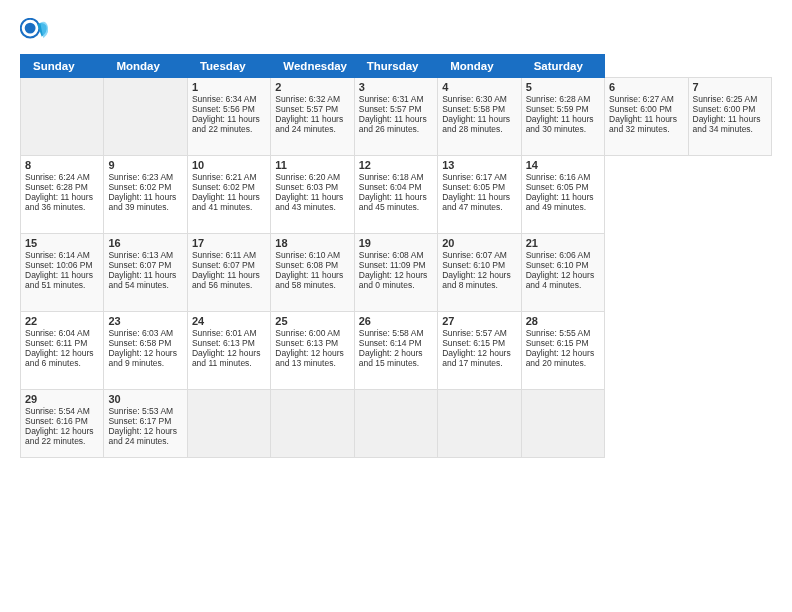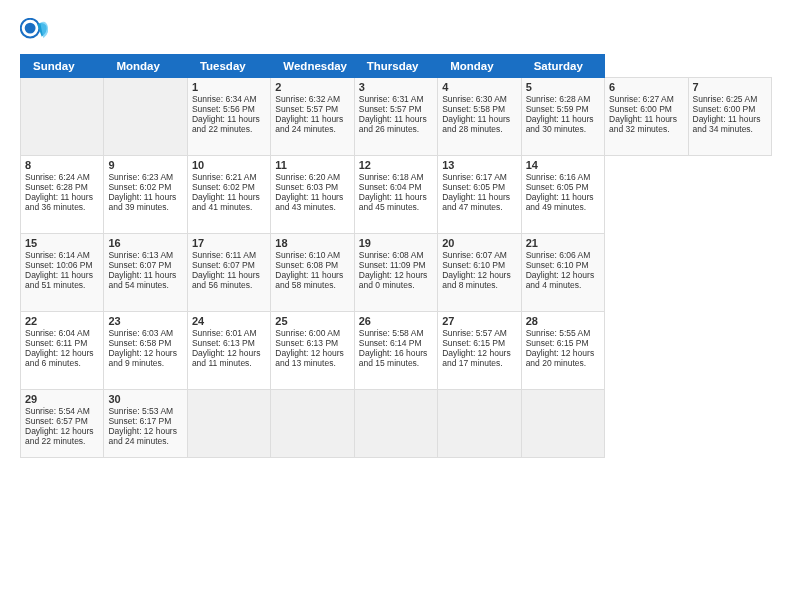--- a/index.html
+++ b/index.html
@@ -164,26 +164,26 @@
           <td><span class="day-num">18</span><span>Sunrise: 6:10 AM</span><br><span>Sunset: 6:08 PM</span><br><span>Daylight: 11 hours and 58 minutes.</span></td>
           <td><span class="day-num">19</span><span>Sunrise: 6:08 AM</span><br><span>Sunset: 11:09 PM</span><br><span>Daylight: 12 hours and 0 minutes.</span></td>
           <td><span class="day-num">20</span><span>Sunrise: 6:07 AM</span><br><span>Sunset: 6:10 PM</span><br><span>Daylight: 12 hours and 8 minutes.</span></td>
           <td><span class="day-num">21</span><span>Sunrise: 6:06 AM</span><br><span>Sunset: 6:10 PM</span><br><span>Daylight: 12 hours and 4 minutes.</span></td>
         </tr>
         <tr>
           <td><span class="day-num">22</span><span>Sunrise: 6:04 AM</span><br><span>Sunset: 6:11 PM</span><br><span>Daylight: 12 hours and 6 minutes.</span></td>
           <td><span class="day-num">23</span><span>Sunrise: 6:03 AM</span><br><span>Sunset: 6:58 PM</span><br><span>Daylight: 12 hours and 9 minutes.</span></td>
           <td><span class="day-num">24</span><span>Sunrise: 6:01 AM</span><br><span>Sunset: 6:13 PM</span><br><span>Daylight: 12 hours and 11 minutes.</span></td>
           <td><span class="day-num">25</span><span>Sunrise: 6:00 AM</span><br><span>Sunset: 6:13 PM</span><br><span>Daylight: 12 hours and 13 minutes.</span></td>
-          <td><span class="day-num">26</span><span>Sunrise: 5:58 AM</span><br><span>Sunset: 6:14 PM</span><br><span>Daylight: 16 hours and 15 minutes.</span></td>
+          <td><span class="day-num">26</span><span>Sunrise: 5:58 AM</span><br><span>Sunset: 6:14 PM</span><br><span>Daylight: 2 hours and 15 minutes.</span></td>
           <td><span class="day-num">27</span><span>Sunrise: 5:57 AM</span><br><span>Sunset: 6:15 PM</span><br><span>Daylight: 12 hours and 17 minutes.</span></td>
           <td><span class="day-num">28</span><span>Sunrise: 5:55 AM</span><br><span>Sunset: 6:15 PM</span><br><span>Daylight: 12 hours and 20 minutes.</span></td>
         </tr>
         <tr class="last-row">
-          <td><span class="day-num">29</span><span>Sunrise: 5:54 AM</span><br><span>Sunset: 6:57 PM</span><br><span>Daylight: 12 hours and 22 minutes.</span></td>
+          <td><span class="day-num">29</span><span>Sunrise: 5:54 AM</span><br><span>Sunset: 6:16 PM</span><br><span>Daylight: 12 hours and 22 minutes.</span></td>
           <td><span class="day-num">30</span><span>Sunrise: 5:53 AM</span><br><span>Sunset: 6:17 PM</span><br><span>Daylight: 12 hours and 24 minutes.</span></td>
           <td class="empty-cell"></td>
           <td class="empty-cell"></td>
           <td class="empty-cell"></td>
           <td class="empty-cell"></td>
           <td class="empty-cell"></td>
         </tr>
       </tbody>
   </table>
 </div>

